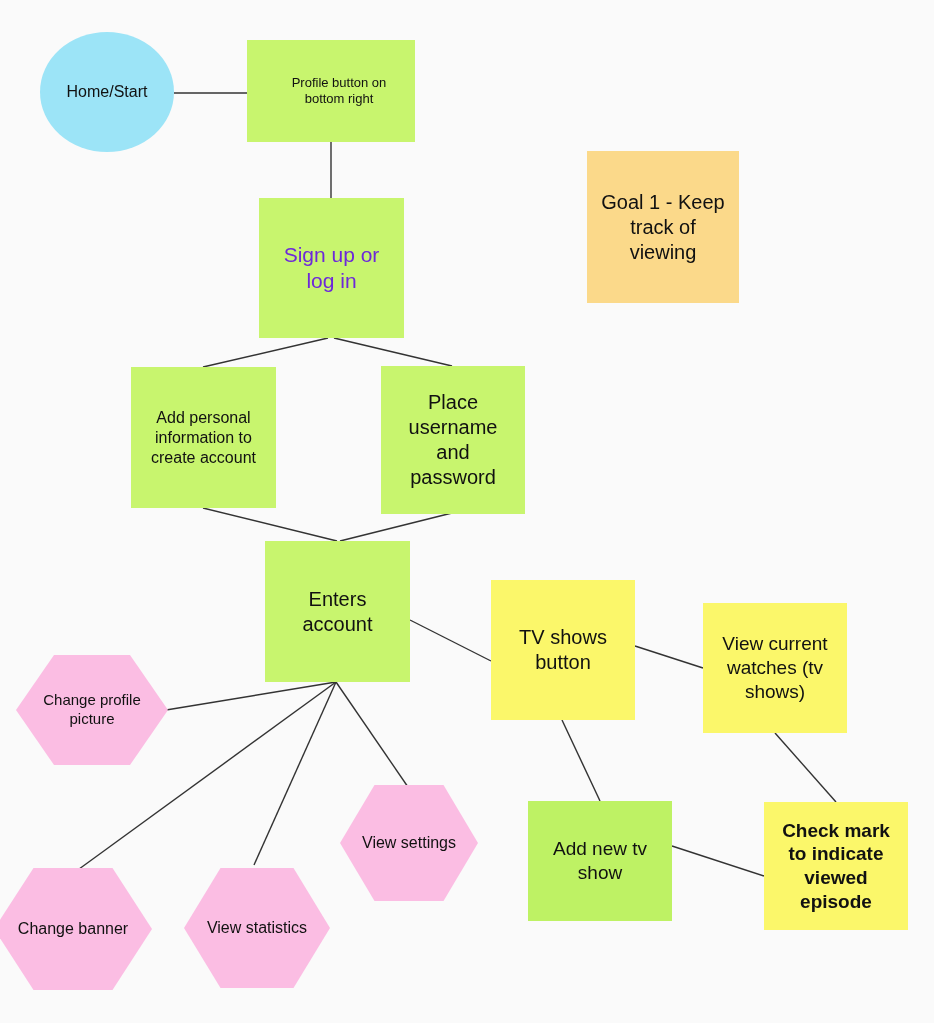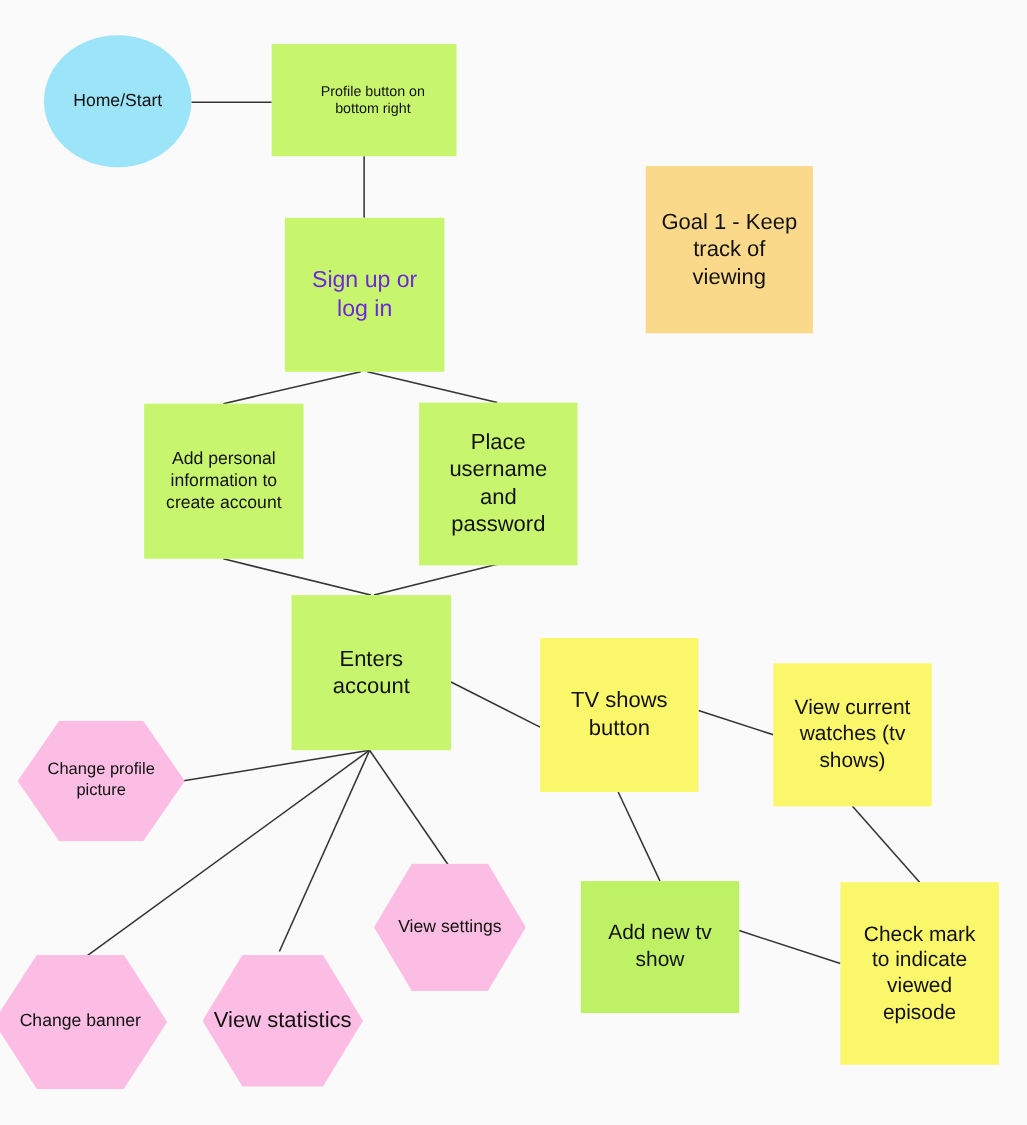--- a/index.html
+++ b/index.html
@@ -80,23 +80,23 @@
 password</span></div>
       <div class="node rect" style="left: 265px; top: 541px; width: 145px; height: 141px; background: rgb(200, 245, 110); font-size: 20px; color: rgb(17, 17, 17);"><span class="node-label">Enters
 account</span></div>
       <div class="node rect" style="left: 491px; top: 580px; width: 144px; height: 140px; background: rgb(251, 247, 106); font-size: 20px; color: rgb(17, 17, 17);"><span class="node-label">TV shows
 button</span></div>
       <div class="node rect" style="left: 703px; top: 603px; width: 144px; height: 130px; background: rgb(251, 247, 106); font-size: 19px; color: rgb(17, 17, 17);"><span class="node-label">View current
 watches (tv
 shows)</span></div>
       <div class="node rect" style="left: 528px; top: 801px; width: 144px; height: 120px; background: #bef264; font-size: 19px; color: rgb(17, 17, 17);"><span class="node-label">Add new tv
 show</span></div>
-      <div class="node rect" style="left: 764px; top: 802px; width: 144px; height: 166px; background: rgb(251, 247, 106); font-size: 19px; color: rgb(17, 17, 17);"><span class="node-label">Check mark
+      <div class="node rect" style="left: 764px; top: 802px; width: 144px; height: 128px; background: rgb(251, 247, 106); font-size: 19px; color: rgb(17, 17, 17); font-weight: bold;"><span class="node-label">Check mark
 to indicate
 viewed
 episode</span></div>
       <div class="node hex" style="left: 16px; top: 655px; width: 152px; height: 110px; background: rgb(251, 189, 227); font-size: 15px; color: rgb(17, 17, 17);"><span class="node-label">Change profile
 picture</span></div>
       <div class="node hex" style="left: 340px; top: 785px; width: 138px; height: 116px; background: rgb(251, 189, 227); font-size: 16px; color: rgb(17, 17, 17);"><span class="node-label">View settings</span></div>
       <div class="node hex" style="left: -6px; top: 868px; width: 158px; height: 122px; background: rgb(251, 189, 227); font-size: 16px; color: rgb(17, 17, 17);"><span class="node-label">Change banner</span></div>
-      <div class="node hex" style="left: 184px; top: 868px; width: 146px; height: 120px; background: rgb(251, 189, 227); font-size: 20px; color: rgb(17, 17, 17);"><span class="node-label">View statistics</span></div>
+      <div class="node hex" style="left: 184px; top: 868px; width: 146px; height: 120px; background: rgb(251, 189, 227); font-size: 16px; color: rgb(17, 17, 17);"><span class="node-label">View statistics</span></div>
     </div>
 </div>
 
 </body></html>

